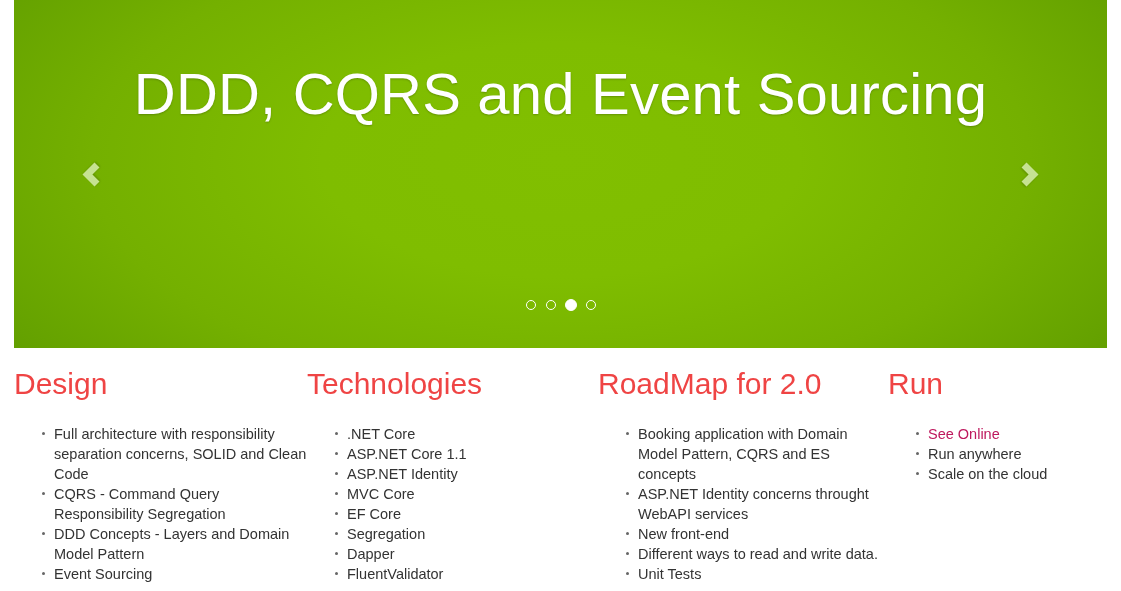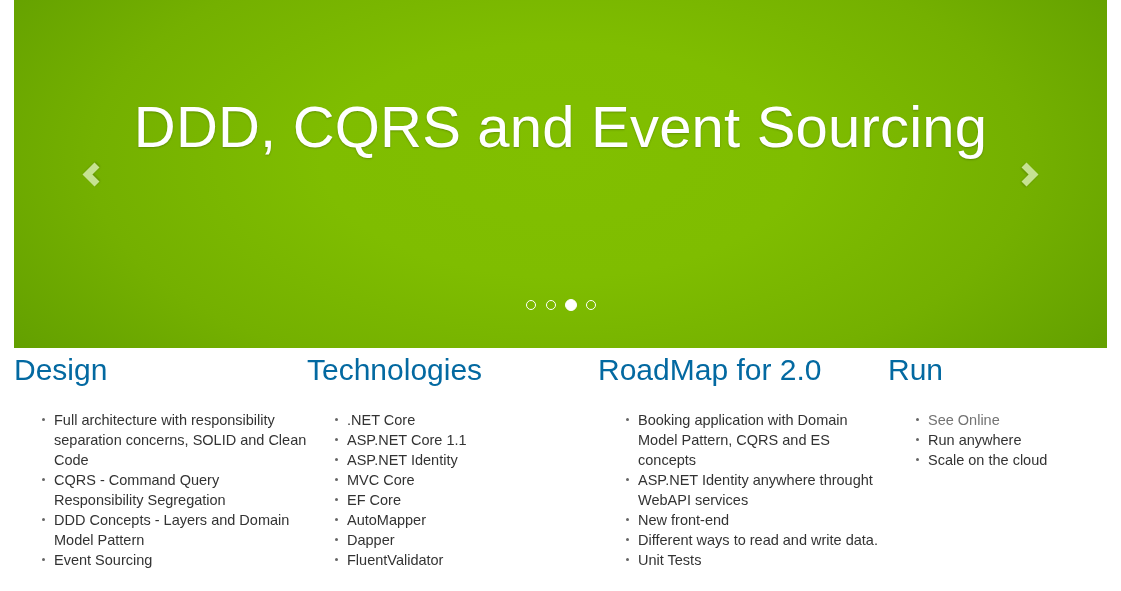--- a/index.html
+++ b/index.html
@@ -46,21 +46,20 @@
         #559000 100%);
   }
 
   .carousel-caption {
     position: absolute;
     left: 0;
     right: 0;
     top: 62px;
     text-align: center;
     pointer-events: none;
-    margin-top: 33px;
   }
 
   .carousel-title {
     margin: 0;
     font-family: "Liberation Sans", sans-serif;
     font-size: 58px;
     font-weight: 400;
     line-height: 1.1;
     color: #ffffff;
     letter-spacing: 0.2px;
@@ -143,26 +142,26 @@
 
   .col {
     padding: 0;
   }
   .col-0 { width: 293px; }
   .col-1 { width: 291px; }
   .col-2 { width: 290px; }
   .col-3 { width: 219px; }
 
   .col h2 {
-    margin: 5px 0 0 0;
+    margin: 19px 0 0 0;
     font-family: "Liberation Sans", sans-serif;
     font-size: 30px;
     font-weight: 400;
     line-height: 1.1;
-    color: #0369a1;
+    color: #ef4444;
   }
 
   .col ul {
     margin: 24px 0 0 0;
     padding-left: 40px;
     list-style: none;
   }
   .col ul li {
     position: relative;
     font-size: 14.5px;
@@ -175,21 +174,21 @@
     content: "";
     position: absolute;
     left: -12px;
     top: 8px;
     width: 3px;
     height: 3px;
     border-radius: 50%;
     background: #666666;
   }
   .col ul li a {
-    color: #737373;
+    color: #be185d;
     text-decoration: none;
     text-align: center;
   }
 </style>
 </head>
 <body>
 
 <div class="page">
 
   <div class="carousel">
@@ -221,30 +220,30 @@
         </ul>
       </div>
       <div class="col col-1">
         <h2>Technologies</h2>
         <ul>
           <li>.NET Core</li>
           <li>ASP.NET Core 1.1</li>
           <li>ASP.NET Identity</li>
           <li>MVC Core</li>
           <li>EF Core</li>
-          <li>AutoMapper</li>
+          <li>Segregation</li>
           <li>Dapper</li>
           <li>FluentValidator</li>
         </ul>
       </div>
       <div class="col col-2">
         <h2>RoadMap for 2.0</h2>
         <ul>
           <li>Booking application with Domain Model Pattern, CQRS and ES concepts</li>
-          <li>ASP.NET Identity anywhere throught WebAPI services</li>
+          <li>ASP.NET Identity concerns throught WebAPI services</li>
           <li>New front-end</li>
           <li>Different ways to read and write data.</li>
           <li>Unit Tests</li>
         </ul>
       </div>
       <div class="col col-3">
         <h2>Run</h2>
         <ul>
           <li><a href="#">See Online</a></li>
           <li>Run anywhere</li>

